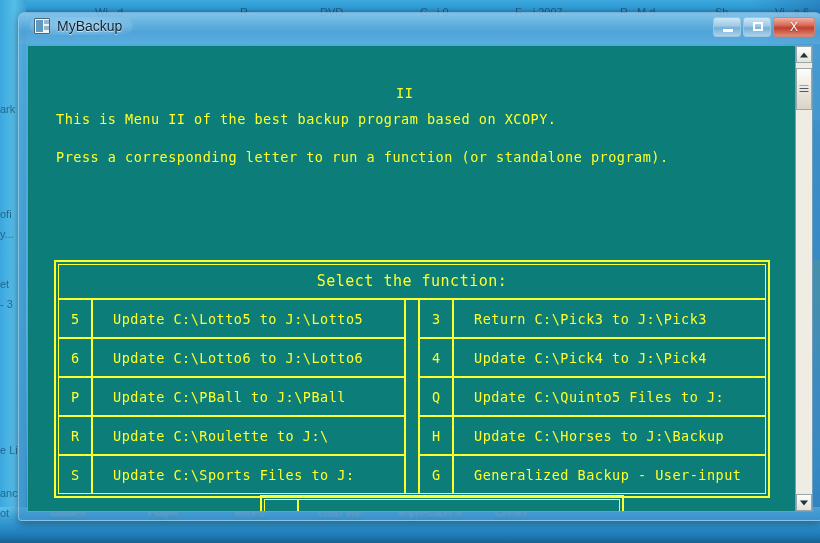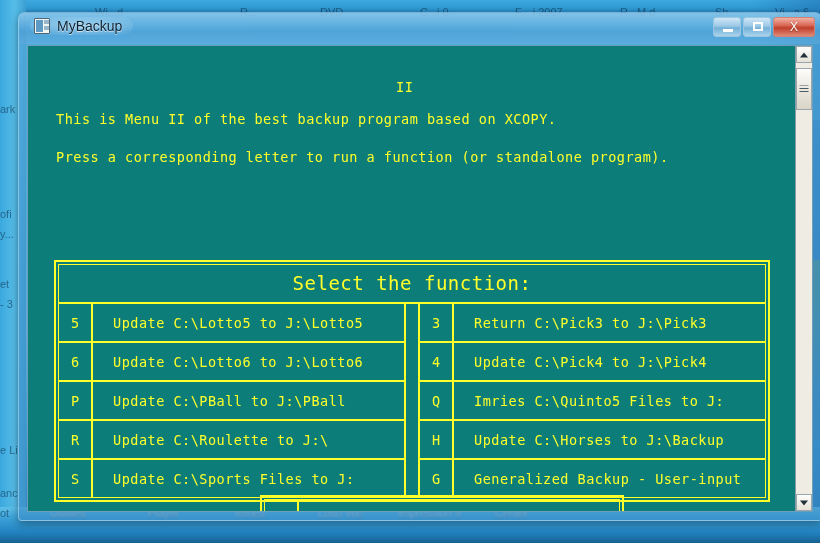--- a/index.html
+++ b/index.html
@@ -172,36 +172,36 @@
     position:absolute;left:50%;top:50%;transform:translate(-50%,-50%);
     width:9px;height:7px;
     background:repeating-linear-gradient(to bottom,#4a5a66 0 1px,transparent 1px 3px);
   }
 
   
   .line{
     position:absolute;white-space:pre;
     font-size:13.5px;letter-spacing:.5px;line-height:15px;
   }
-  .l-title{left:368px;top:34px;text-align:center;}
+  .l-title{left:368px;top:40px;text-align:center;}
   .l-1{left:28px;top:66px;}
   .l-2{left:28px;top:104px;}
 
   
   .mtable{
     position:absolute;left:26px;top:214px;width:716px;
     border:2px solid #ffff2a;
     box-sizing:border-box;
     padding:2px;
   }
   .mtable-inner{border:1px solid #ffff2a;box-sizing:border-box;}
   .mt-head{
     text-align:center;color:#ffff2a;
     font-family:"DejaVu Sans Mono","Liberation Mono",monospace;
-    font-size:19px;letter-spacing:.5px;
+    font-size:15px;letter-spacing:.5px;
     padding:7px 0 8px;
     border-bottom:2px solid #ffff2a;
   }
   .mt-body{display:flex;}
   .mt-col{flex:1;display:flex;flex-direction:column;}
   .mt-gap{flex:0 0 12px;}
   .mrow{
     display:flex;align-items:stretch;
     border-bottom:2px solid #ffff2a;
   }
@@ -334,21 +334,21 @@
                   <div class="mrow">
                     <div class="mkey">3</div>
                     <div class="mlabel">Return C:\Pick3 to J:\Pick3</div>
                   </div>
                   <div class="mrow">
                     <div class="mkey">4</div>
                     <div class="mlabel">Update C:\Pick4 to J:\Pick4</div>
                   </div>
                   <div class="mrow">
                     <div class="mkey">Q</div>
-                    <div class="mlabel">Imries C:\Quinto5 Files to J:</div>
+                    <div class="mlabel">Update C:\Quinto5 Files to J:</div>
                   </div>
                   <div class="mrow">
                     <div class="mkey">H</div>
                     <div class="mlabel">Update C:\Horses to J:\Backup</div>
                   </div>
                   <div class="mrow">
                     <div class="mkey">G</div>
                     <div class="mlabel">Generalized Backup - User-input</div>
                   </div>
                 </div>

